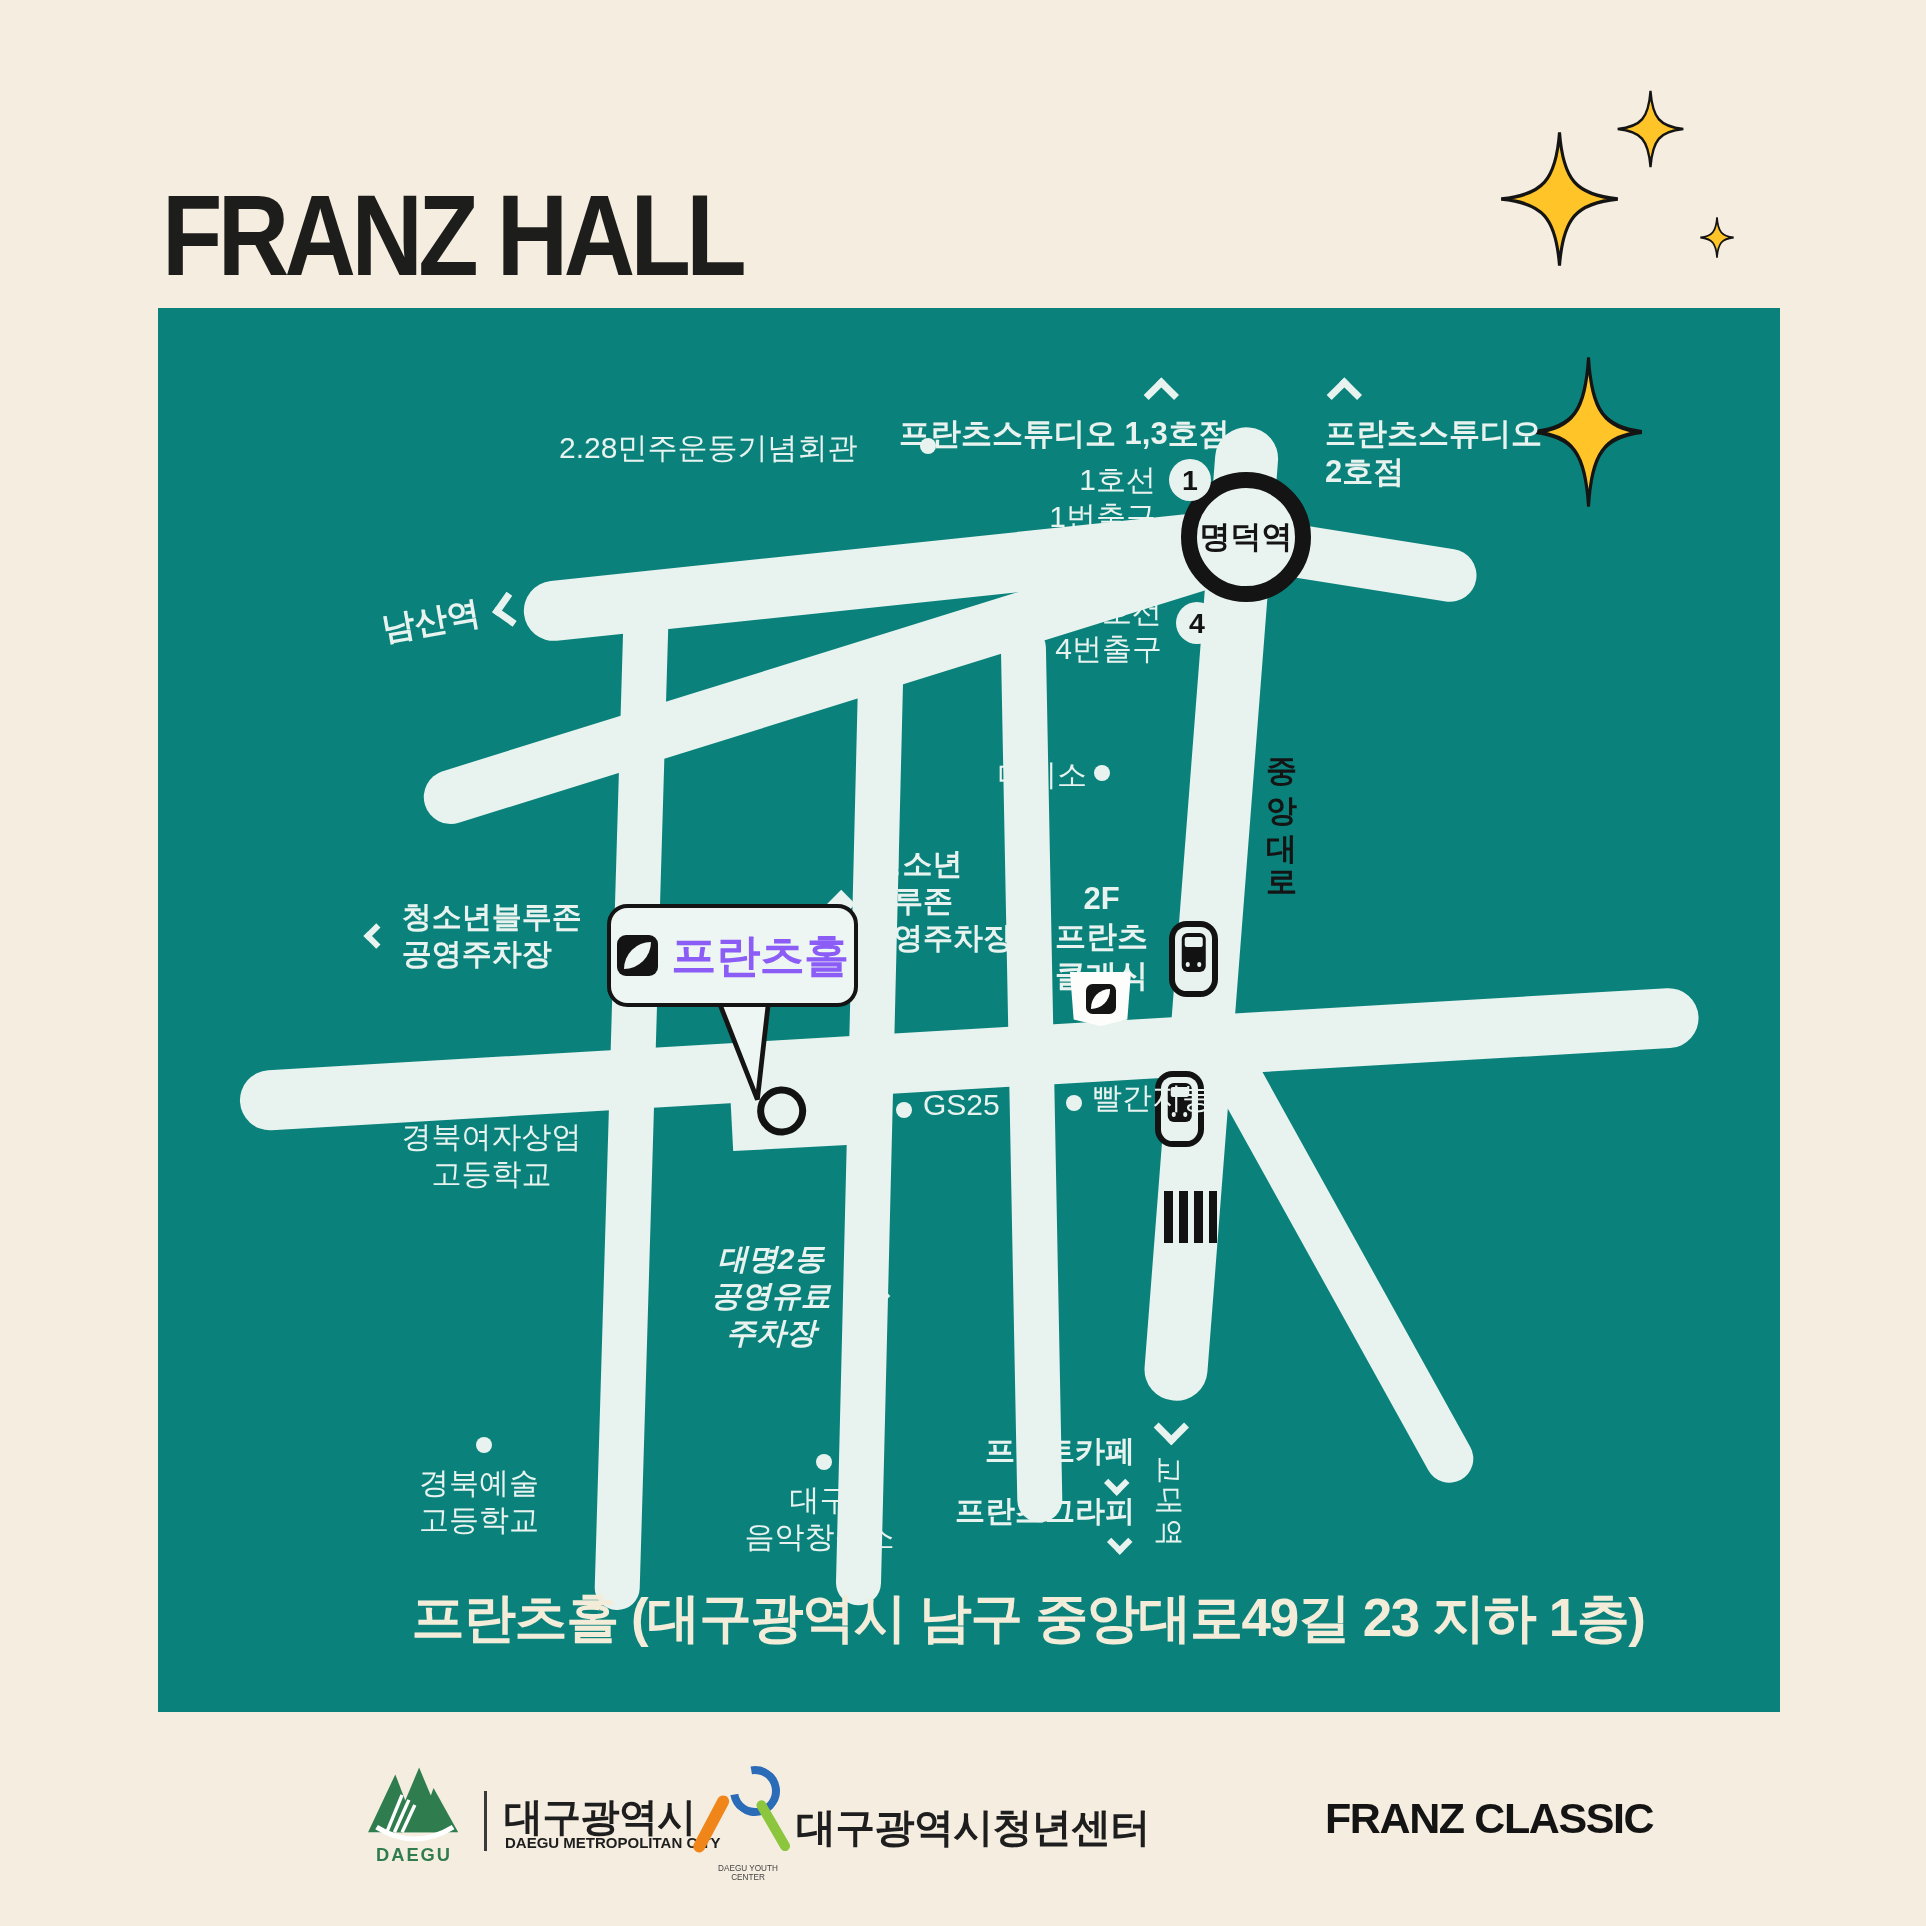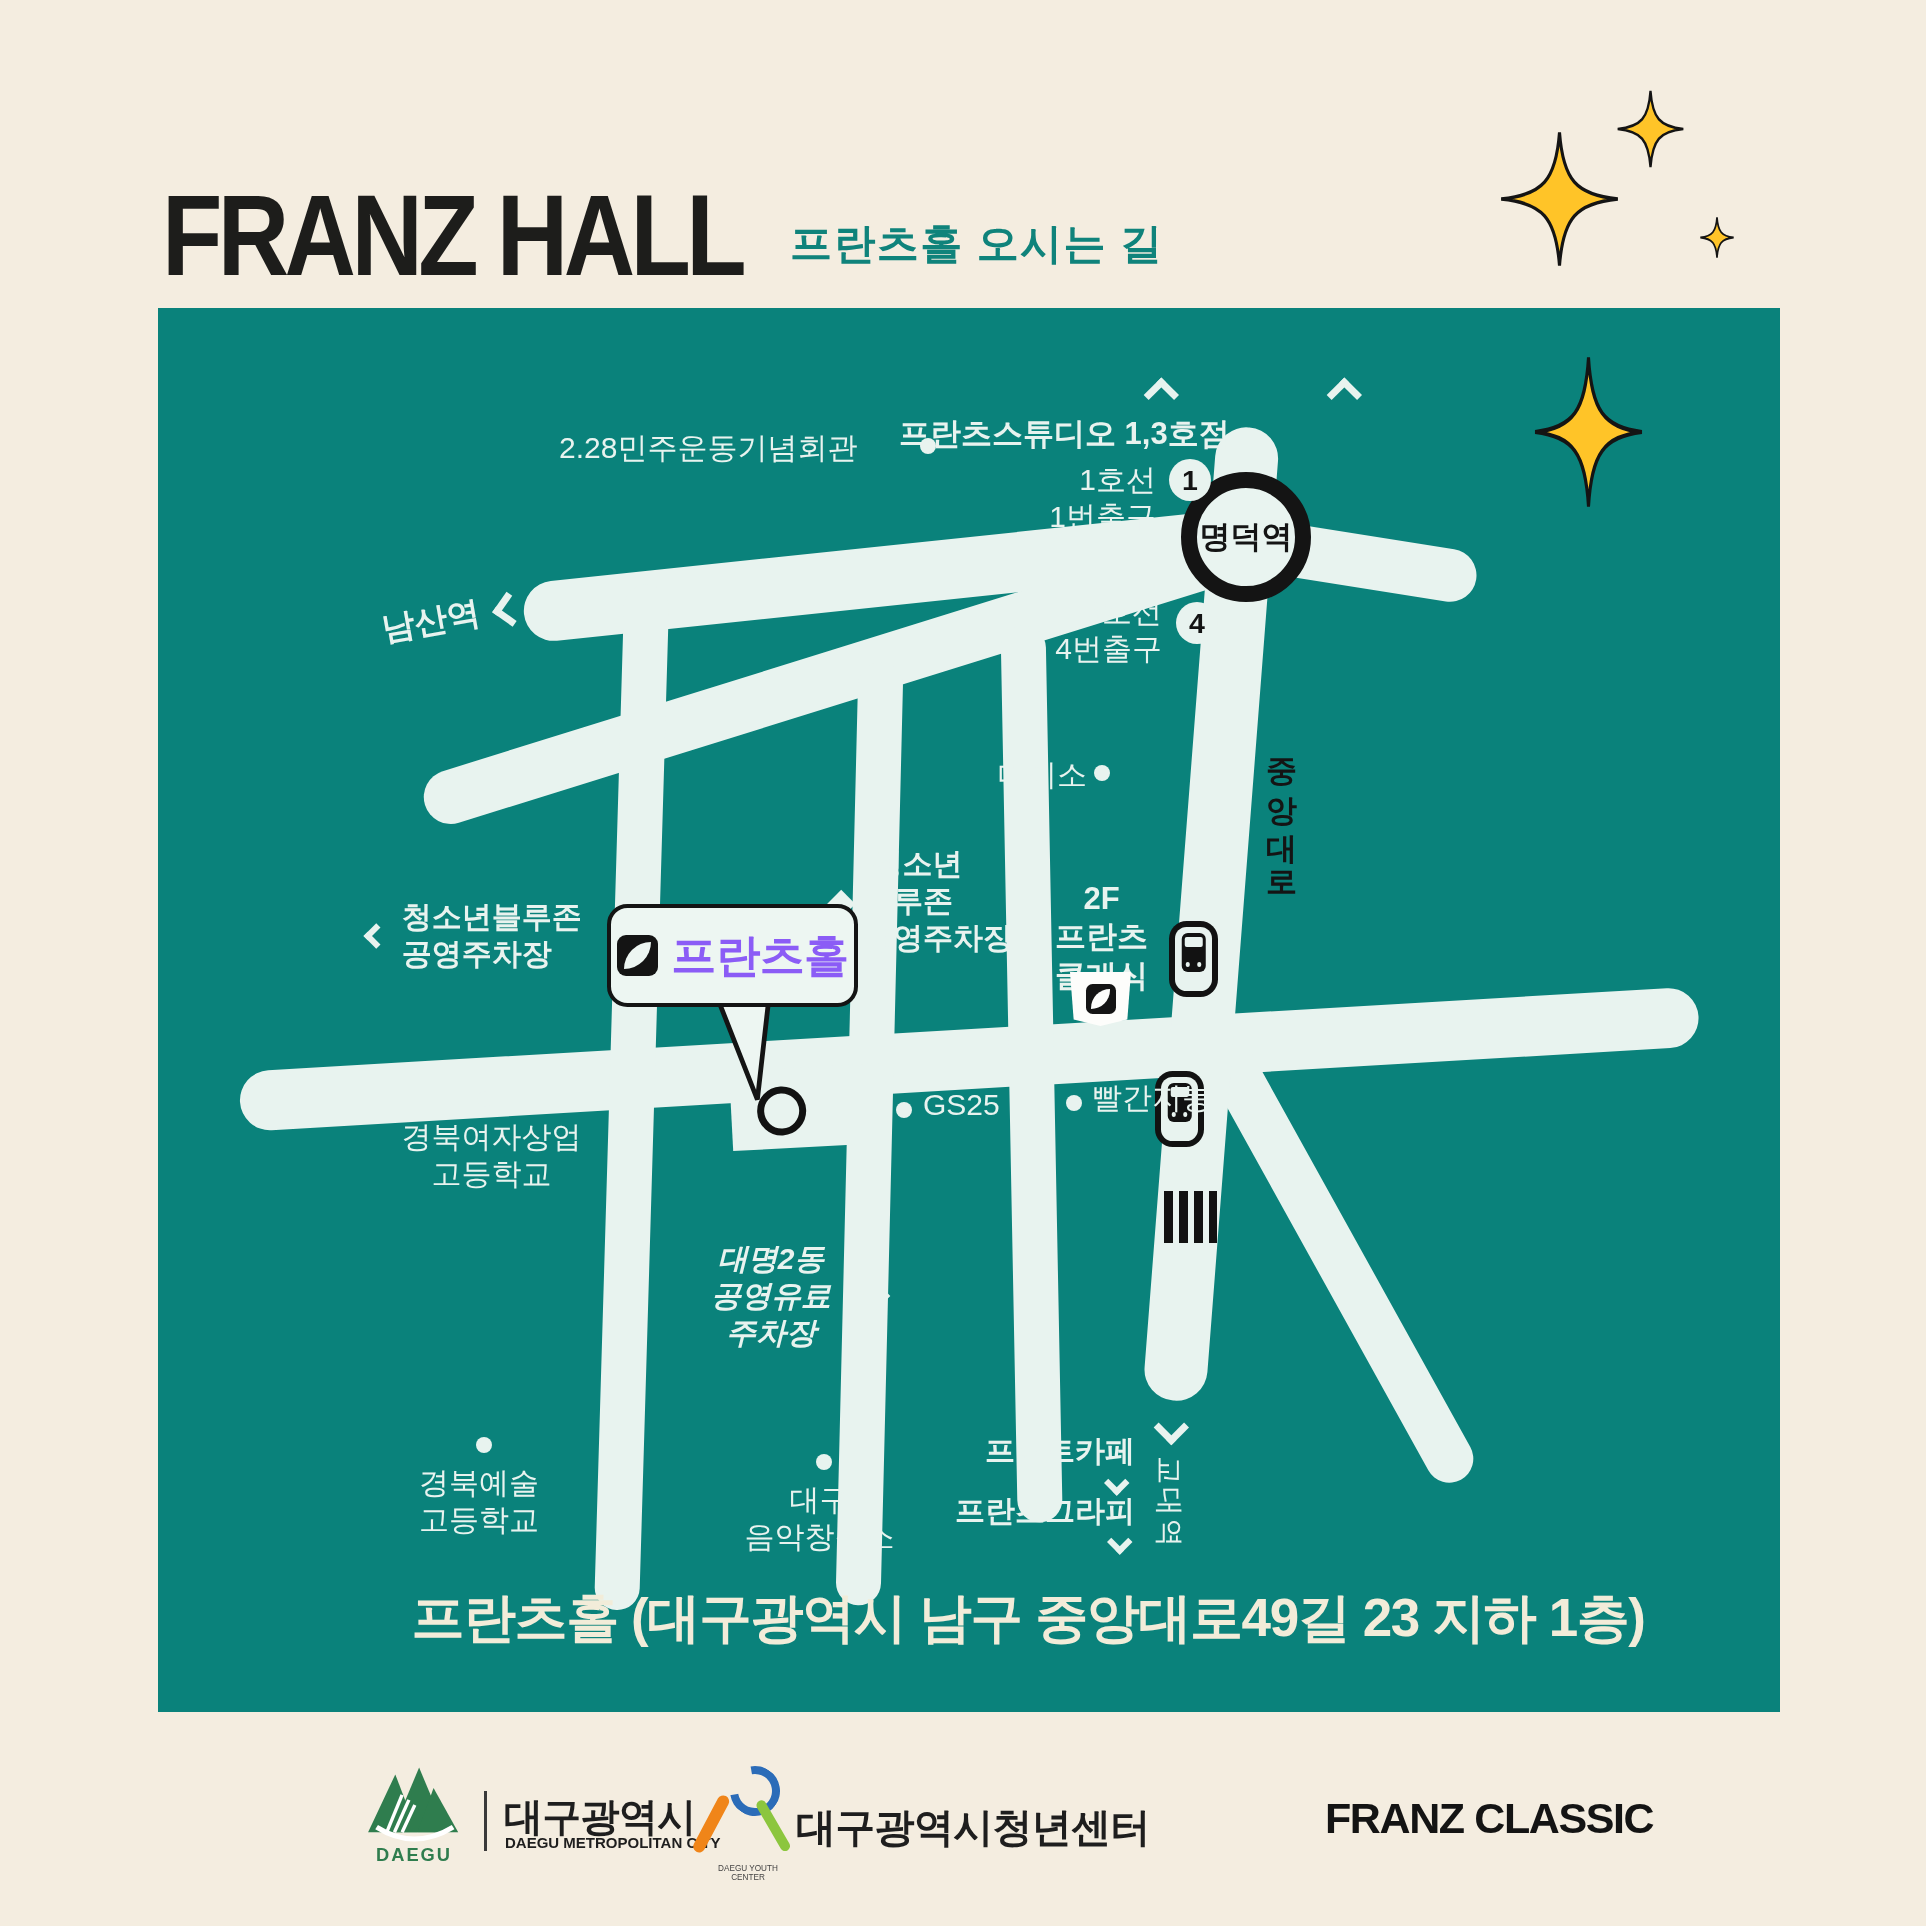--- a/index.html
+++ b/index.html
@@ -50,21 +50,20 @@
   #yc-logo .o1{position:absolute;left:5.4px;top:30px;width:11.5px;height:63px;background:#F08519;border-radius:6.1px;transform:rotate(28deg);transform-origin:50% 0;}
   #yc-logo .o2{position:absolute;left:39px;top:35px;width:10.2px;height:57px;background:#8CC63E;border-radius:5.4px;transform:rotate(-30deg);transform-origin:50% 0;}
 </style>
 </head>
 <body>
 
 <div id="page">
 
   
   <div class="abs" id="title">FRANZ HALL</div>
-  <div class="abs" id="subtitle">프란츠홀 오시는 길</div>
 
   
   <div class="abs star" style="left:1500px;top:131px;width:119px;height:136px;">
     <svg viewBox="0 0 100 100" preserveAspectRatio="none">
         <path d="M50 1 C53 36 64 47 99 50 C64 53 53 64 50 99 C47 64 36 53 1 50 C36 47 47 36 50 1 Z" fill="#FFC428" stroke="#141414" stroke-width="2.6"></path>
       </svg>
   </div>
   <div class="abs star" style="left:1617px;top:90px;width:67px;height:78px;">
     <svg viewBox="0 0 100 100" preserveAspectRatio="none">
         <path d="M50 1 C53 36 64 47 99 50 C64 53 53 64 50 99 C47 64 36 53 1 50 C36 47 47 36 50 1 Z" fill="#FFC428" stroke="#141414" stroke-width="3.4"></path>
@@ -107,20 +106,24 @@
         <div>4번출구</div>
     </div>
     <div class="nbad" style="left:1018px;top:294px;">4</div>
 
     <div class="poi" style="left:401px;top:121px;">2.28민주운동기념회관</div>
     <div class="dot" style="left:762px;top:130px;"></div>
 
     <div class="poi b" style="left:741px;top:107px;font-size:31px;">프란츠스튜디오 1,3호점</div>
     <span class="chv up abs" style="left:991px;top:75px;"></span>
 
+    <div class="poi b" style="left:1167px;top:107px;font-size:31px;">
+      <div>프란츠스튜디오</div>
+        <div>2호점</div>
+    </div>
     <span class="chv up abs" style="left:1174px;top:75px;"></span>
 
     <div class="poi" style="left:223px;top:289px;font-size:33px;font-weight:700;transform:rotate(-10deg);">
       <span>남산역</span>&nbsp;&nbsp;<span class="chv left" style="vertical-align:middle;"></span>
     </div>
 
     <div id="jungang-label">중앙대로</div>
 
     <div class="poi rgt" style="left:807px;top:448px;width:122px;">다이소</div>
     <div class="dot" style="left:936px;top:457px;"></div>

